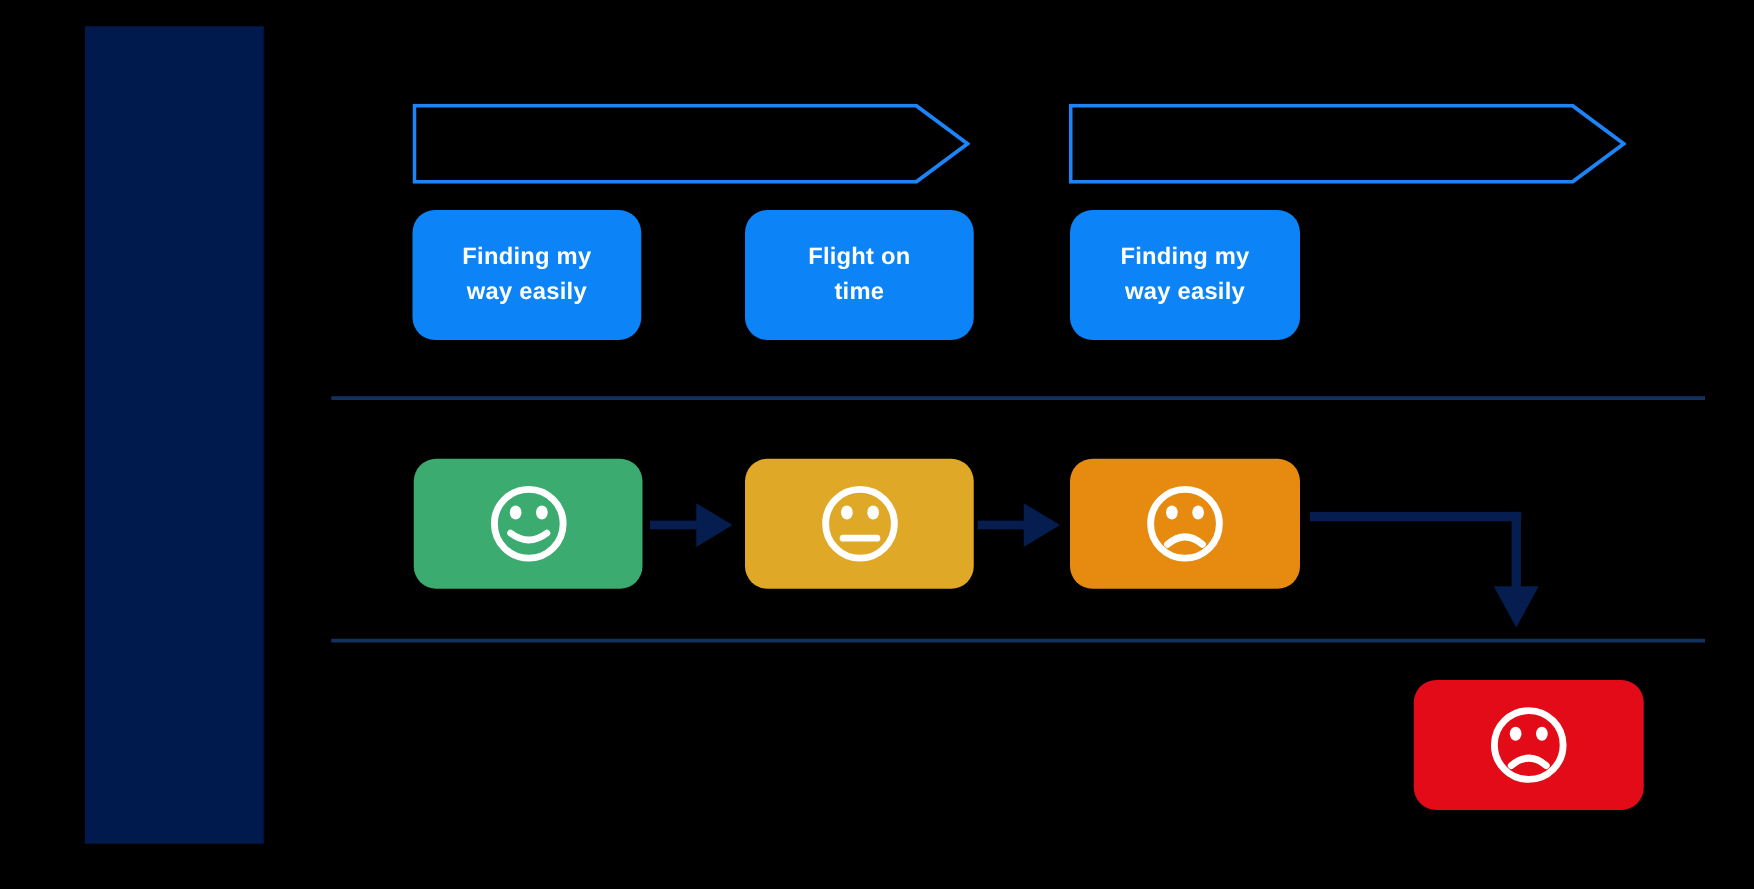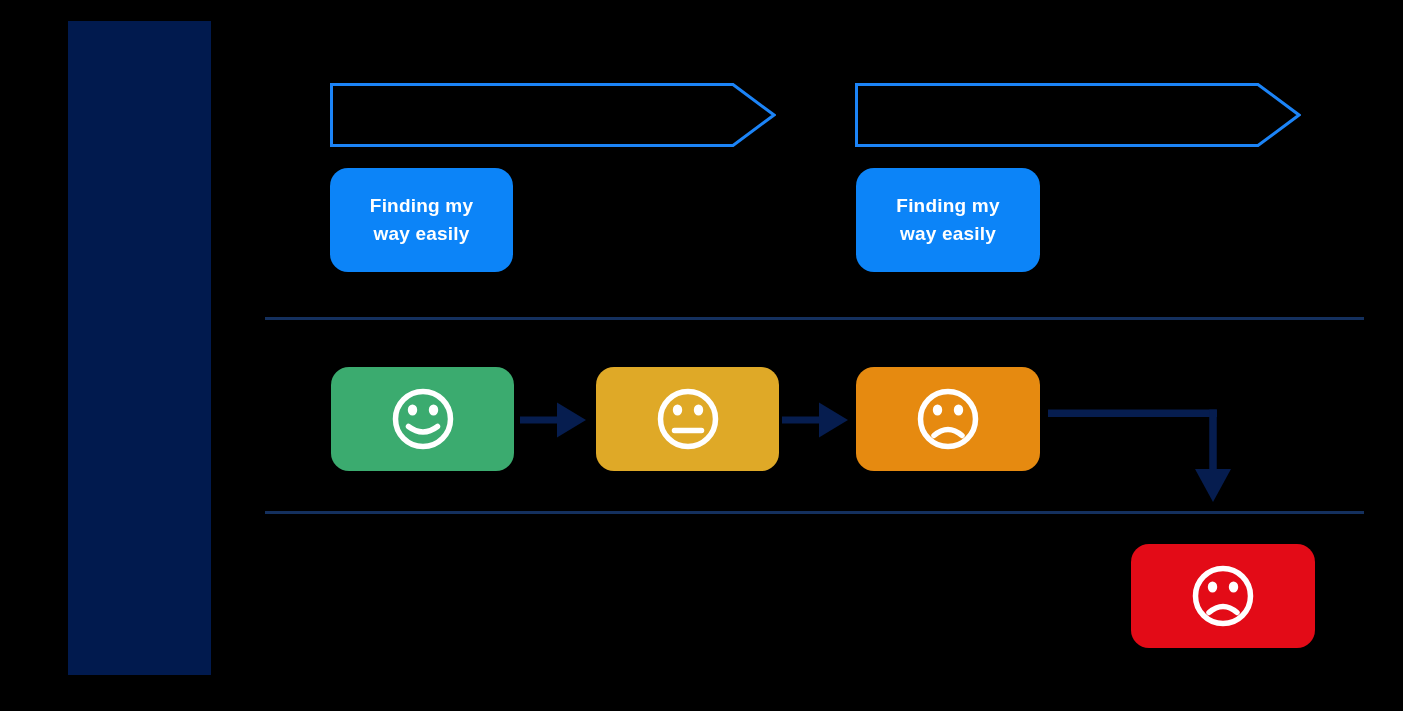--- a/index.html
+++ b/index.html
@@ -108,20 +108,24 @@
 
   <svg class="banner banner-2" viewBox="0 0 446 64">
     <polygon points="1.5,1.5 403,1.5 444,32 403,62.5 1.5,62.5" fill="none" stroke-width="3" stroke="#1C84F7"></polygon>
   </svg>
 
   <div class="card card-1" style="background: rgb(12, 132, 248);">
     <span style="color: rgb(255, 255, 255);">Finding my</span>
     <span style="color: rgb(255, 255, 255);">way easily</span>
   </div>
 
+  <div class="card card-2" style="background: rgb(12, 132, 248);">
+    <span style="color: rgb(255, 255, 255);">Flight on</span>
+    <span style="color: rgb(255, 255, 255);">time</span>
+  </div>
 
   <div class="card card-3" style="background: rgb(12, 132, 248);">
     <span style="color: rgb(255, 255, 255);">Finding my</span>
     <span style="color: rgb(255, 255, 255);">way easily</span>
   </div>
 
   <div class="divider divider-1" style="background: rgb(20, 48, 94);"></div>
 
   <div class="face-box face-row face-1" style="background: rgb(59, 171, 111);">
     <svg class="face" viewBox="-35 -35 70 70">

